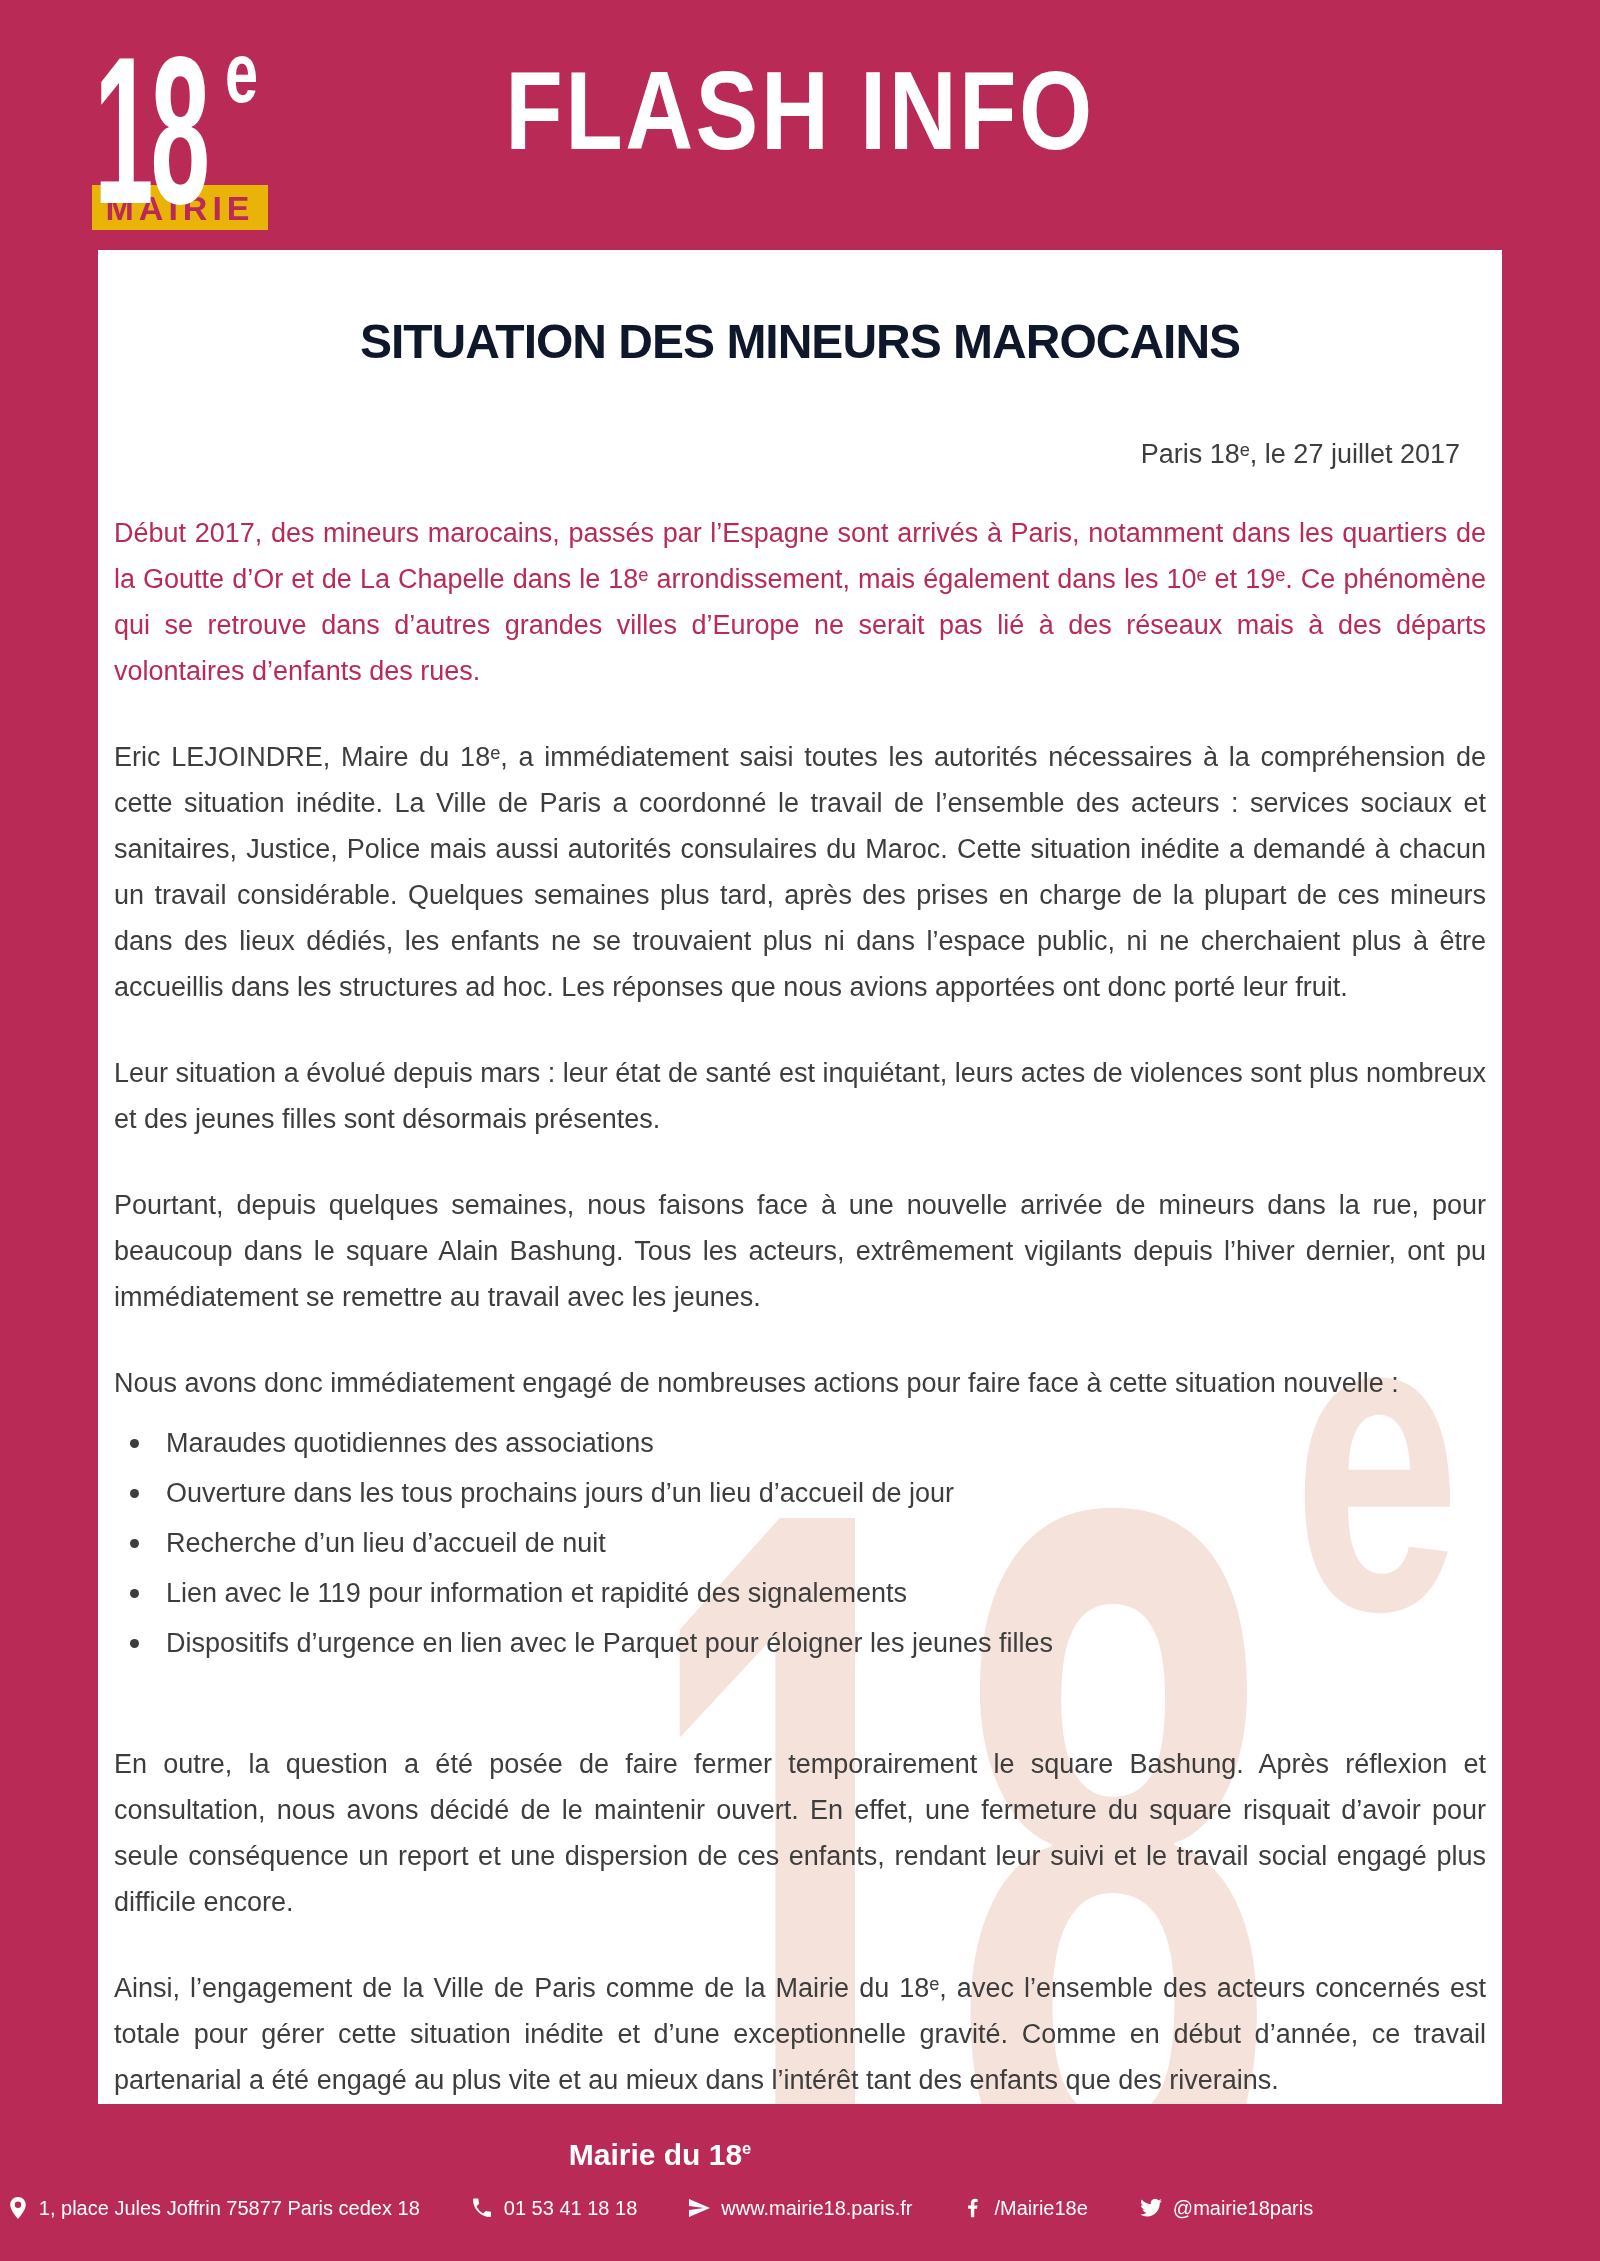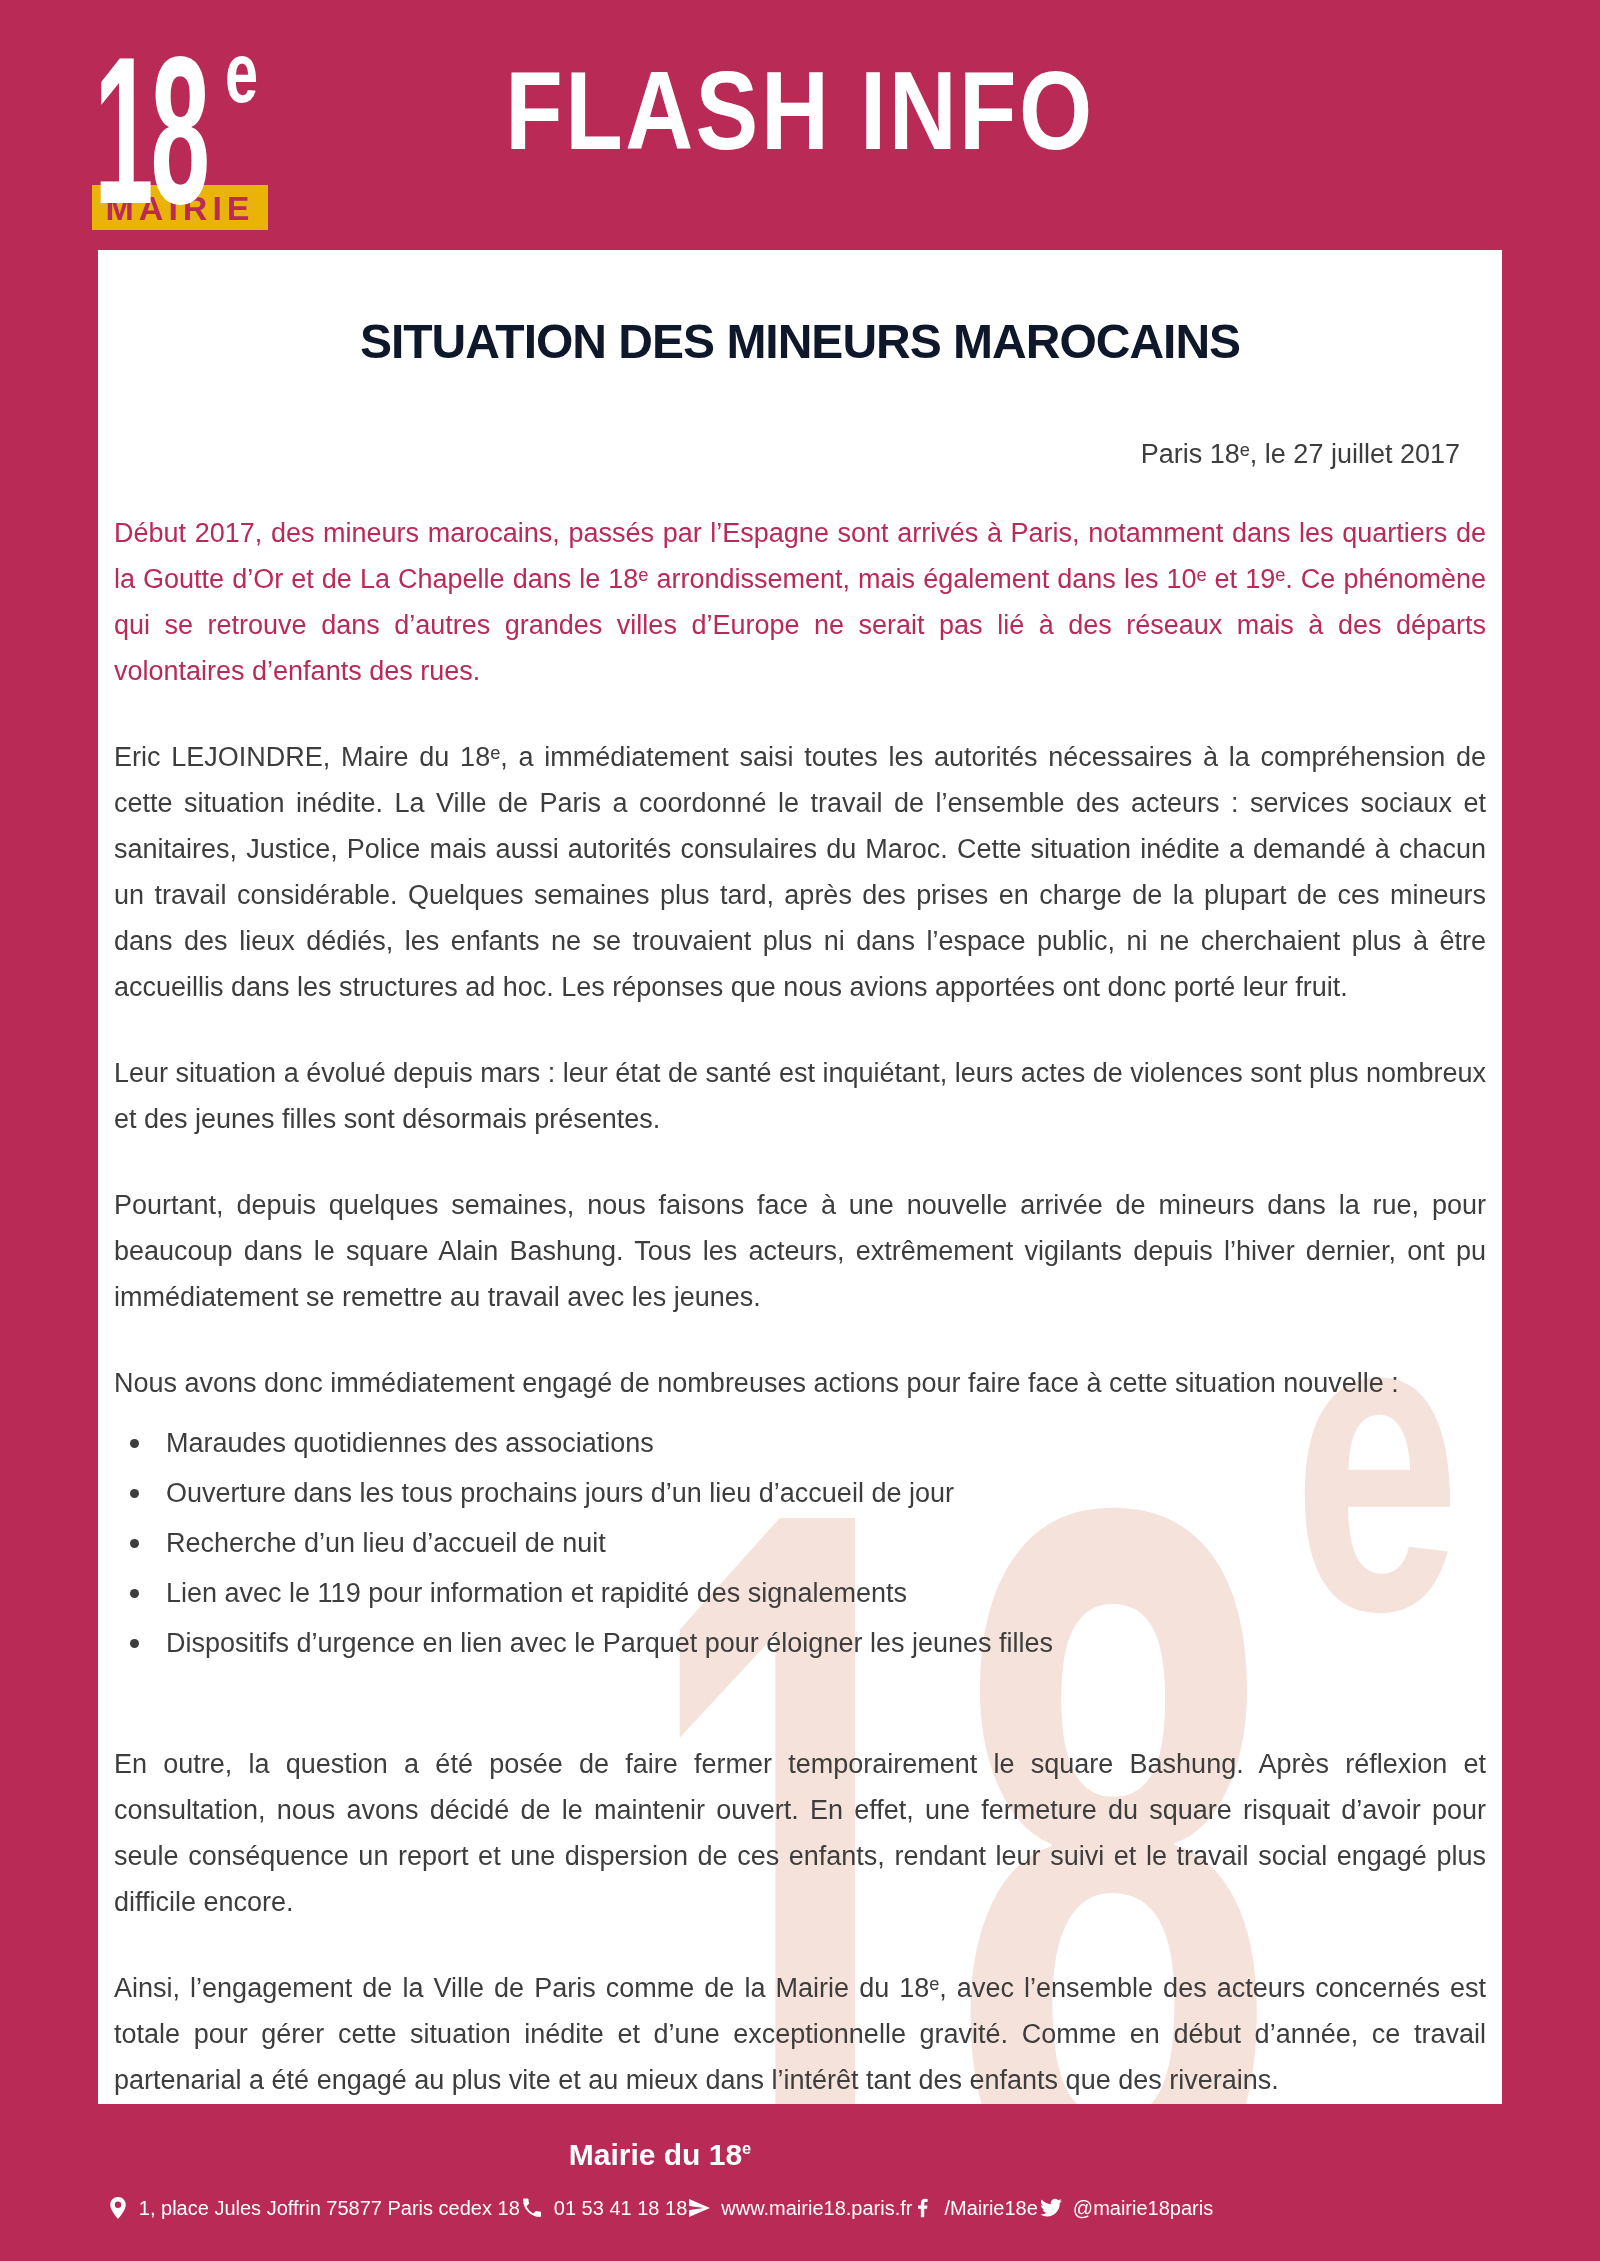--- a/index.html
+++ b/index.html
@@ -83,21 +83,21 @@
     position:absolute; left:0; top:2104px; width:1320px; height:157px;
     background:#b92a57; color:#fff;
   }
   .footer-title {
     margin-top:34px; text-align:center;
     font-size:30px; font-weight:bold;
   }
   .footer-title .ft-sup { font-size:0.55em; vertical-align:super; }
   .footer-items {
     margin-top:24px; display:flex; justify-content:center;
-    font-size:20px;
+    gap:50px; font-size:20px;
   }
   .footer-item { display:flex; align-items:center; gap:10px; white-space:nowrap; }
   .footer-item svg { display:block; }
 </style>
 </head>
 <body>
 
 <div class="header">
   <div class="logo">
     <div class="logo-top">

